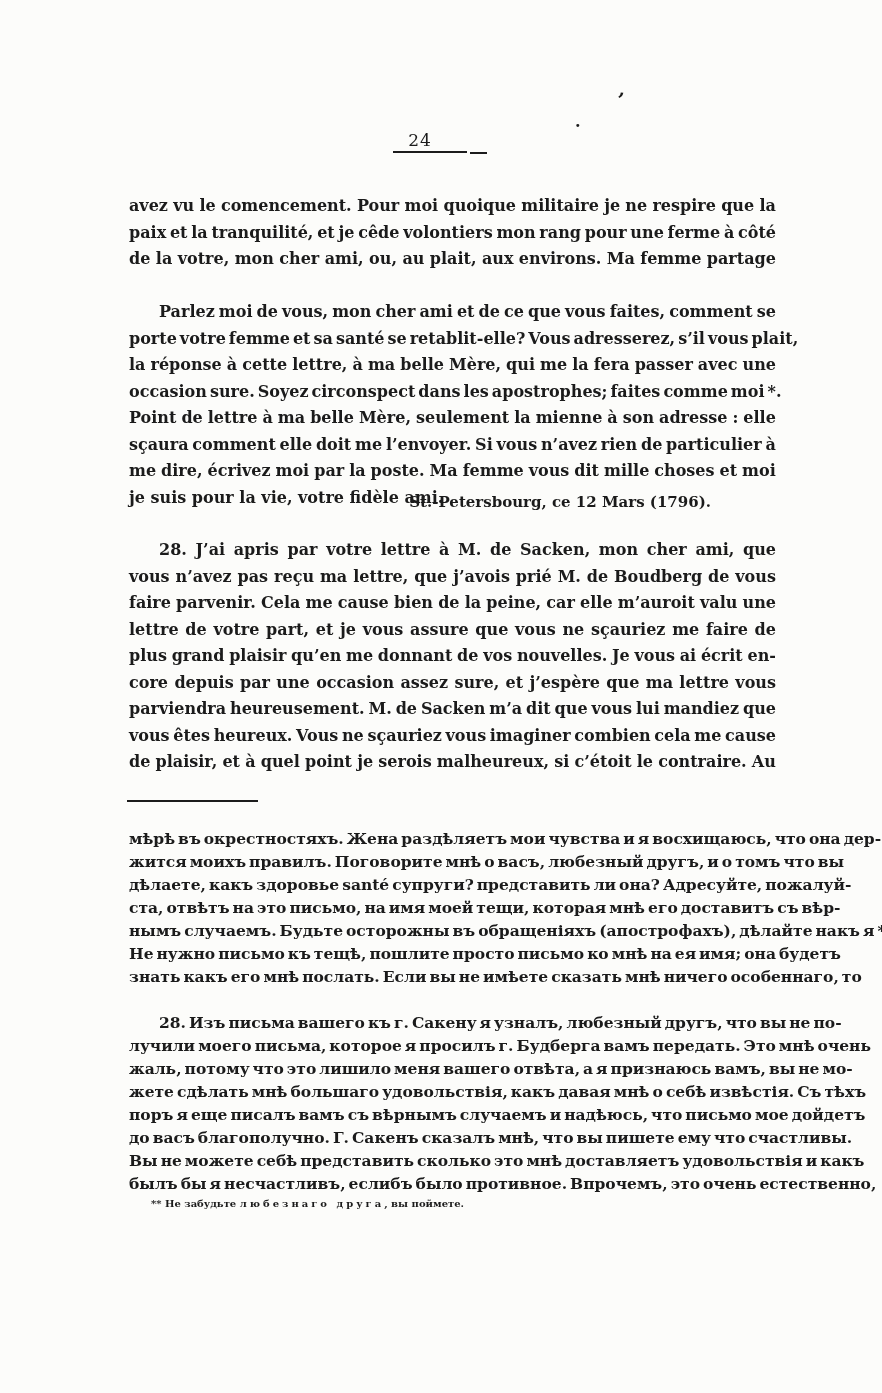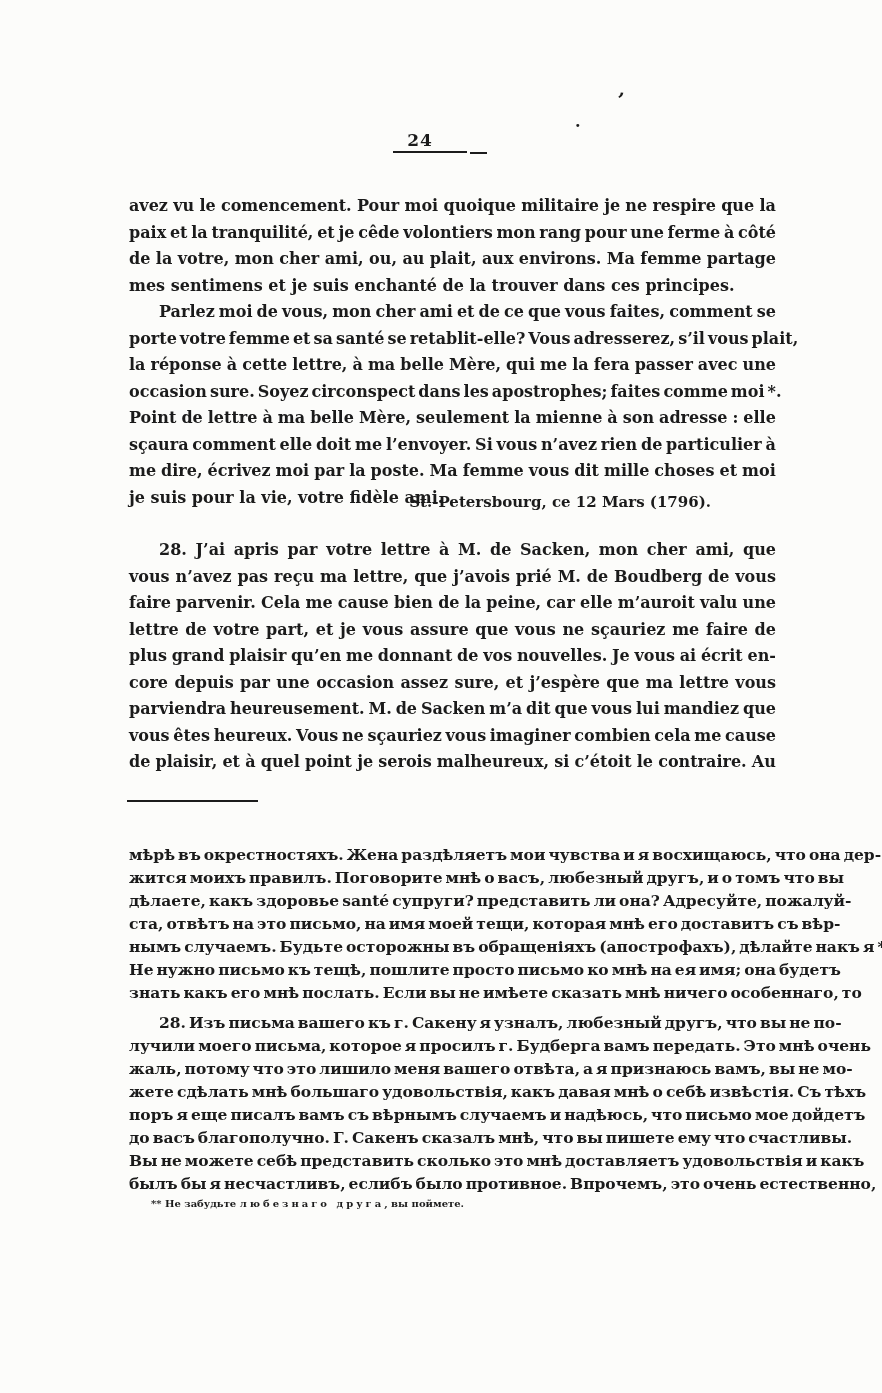--- a/index.html
+++ b/index.html
@@ -8,37 +8,37 @@
     width:882px;height:1393px;
     margin:0 auto;
     background:#fcfcfa;
     font-family:"DejaVu Serif","Liberation Serif",serif;
     color:#1b1b1b;
     overflow:hidden;
   }
   
   .pagenum{
     position:absolute;top:130px;left:381px;width:78px;
-    text-align:center;font-size:17px;font-weight:bold;letter-spacing:1px;
+    text-align:center;font-size:17px;font-weight:normal;letter-spacing:1px;
   }
   .rule{position:absolute;background:#1c1c1c;height:2px;}
   .rule-num-main{top:151px;left:393px;width:74px;}
   .rule-num-dash{top:152px;left:470px;width:17px;}
   .rule-footnote{top:800px;left:127px;width:131px;}
   
   .ink-apostrophe{position:absolute;top:88px;left:617px;font-size:20px;font-weight:bold;transform:rotate(8deg);}
   .ink-dot{position:absolute;top:116px;left:575px;font-size:16px;font-weight:bold;}
   
   .block{position:absolute;left:129px;width:647px;font-weight:bold;}
   .fr{font-size:16px;line-height:26.5px;margin-top:17px;}
   .ru{font-size:15.5px;line-height:23px;}
   .fr-p1{top:176px;}
   .fr-p2{top:282px;}
   .fr-p28{top:520px;}
-  .ru-p1{top:827px;margin-top:16px;}
+  .ru-p1{top:827px;}
   .ru-p28{top:1011px;}
   .dateline{
     position:absolute;top:493px;left:129px;width:582px;
     text-align:right;font-size:15px;font-weight:bold;
   }
   .footnote-fr{
     position:absolute;top:763px;left:129px;width:647px;
     font-size:14.5px;font-weight:bold;text-indent:31px;line-height:19px;
   }
   .footnote-ru{
@@ -107,21 +107,20 @@
         <span>ami,</span>
         <span>ou,</span>
         <span>au</span>
         <span>plait,</span>
         <span>aux</span>
         <span>environs.</span>
         <span>Ma</span>
         <span>femme</span>
         <span>partage</span>
       </div>
-      <div class="line-l">mes sentimens et je suis enchanté de la trouver dans ces principes.</div>
     </div>
 
   <div class="block fr fr-p2">
       <div class="line-j ind">
         <span>Parlez</span>
         <span>moi</span>
         <span>de</span>
         <span>vous,</span>
         <span>mon</span>
         <span>cher</span>

